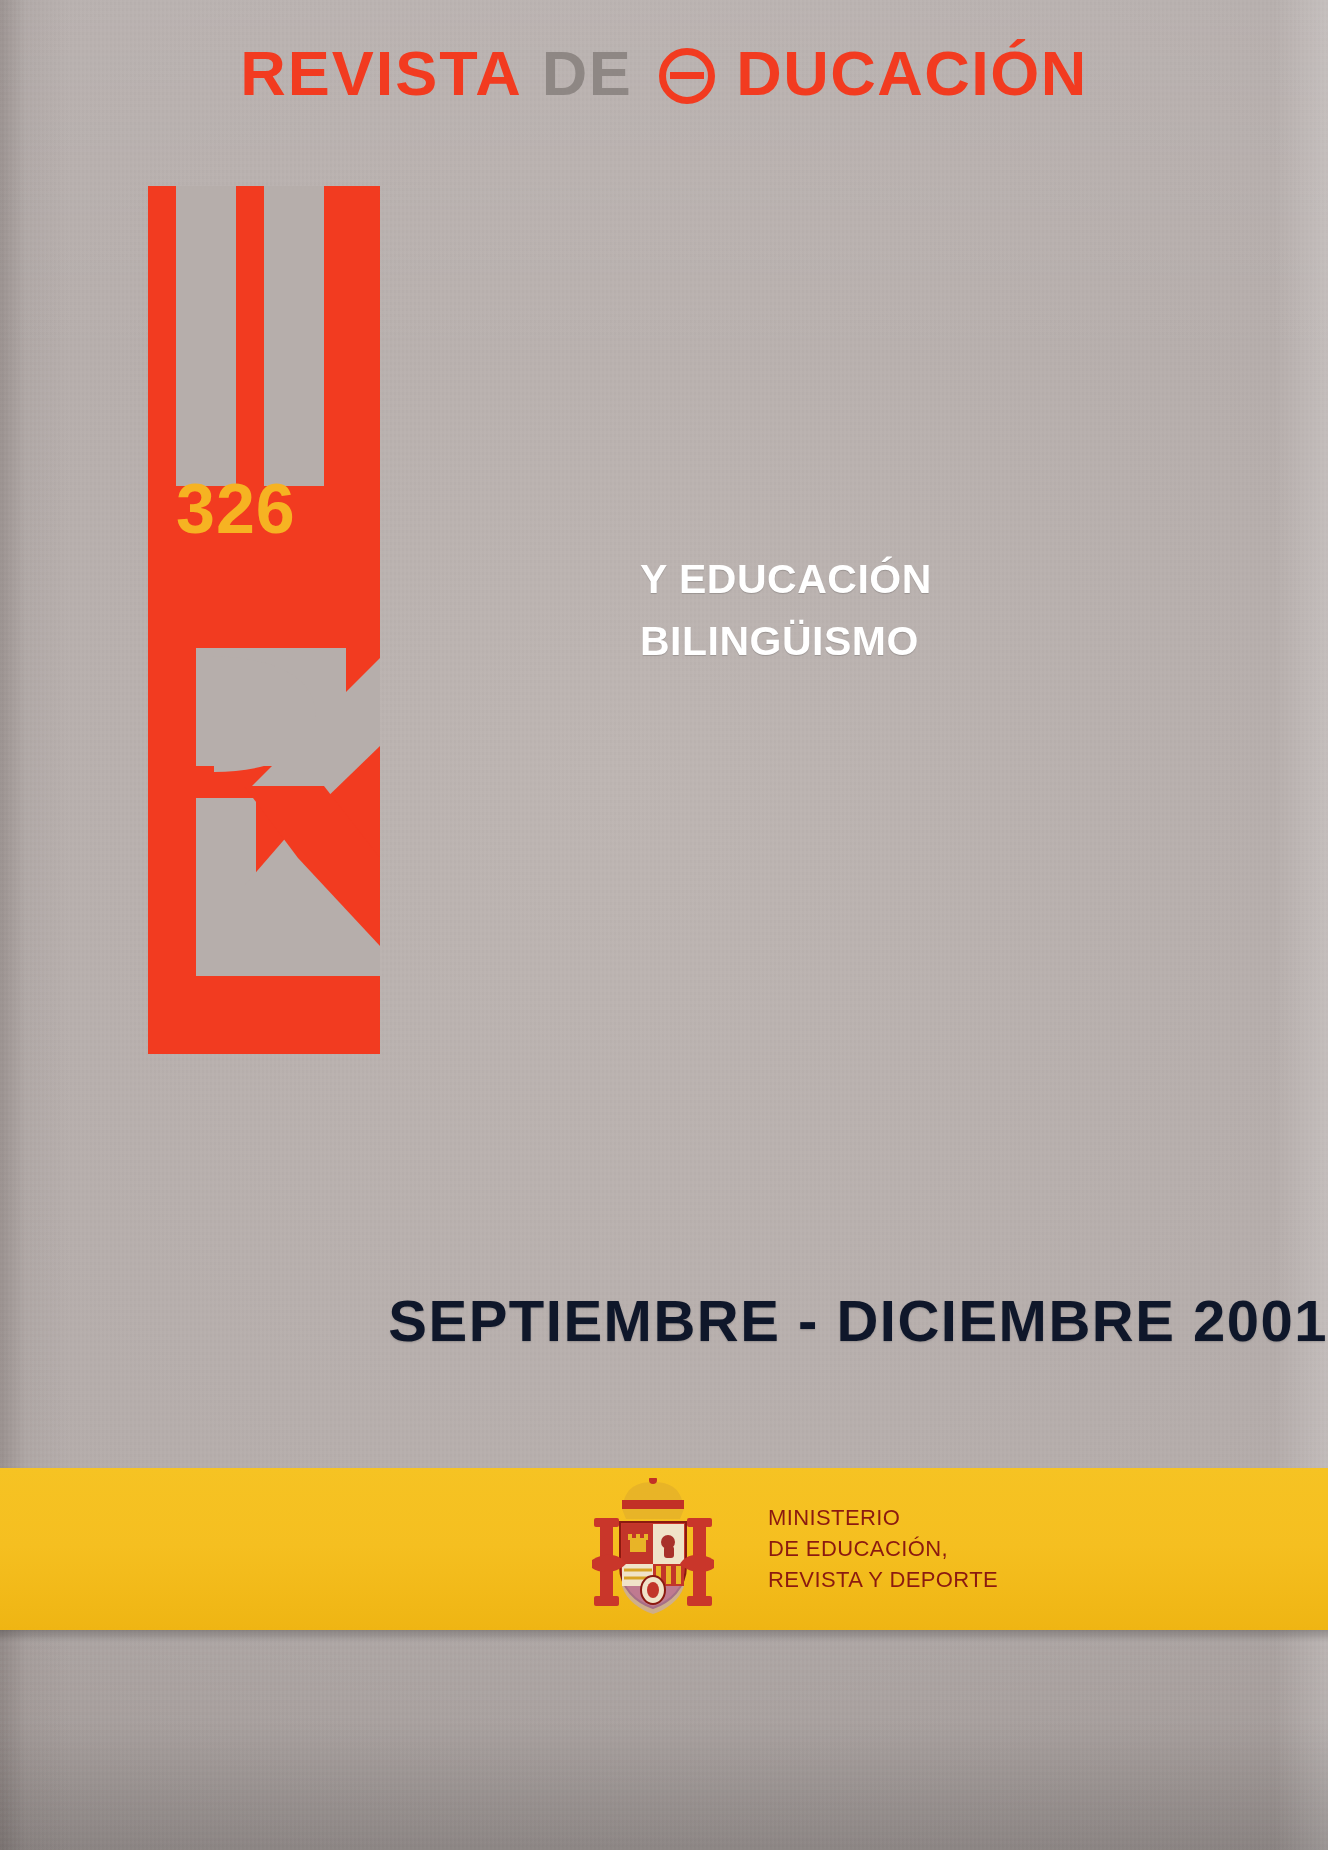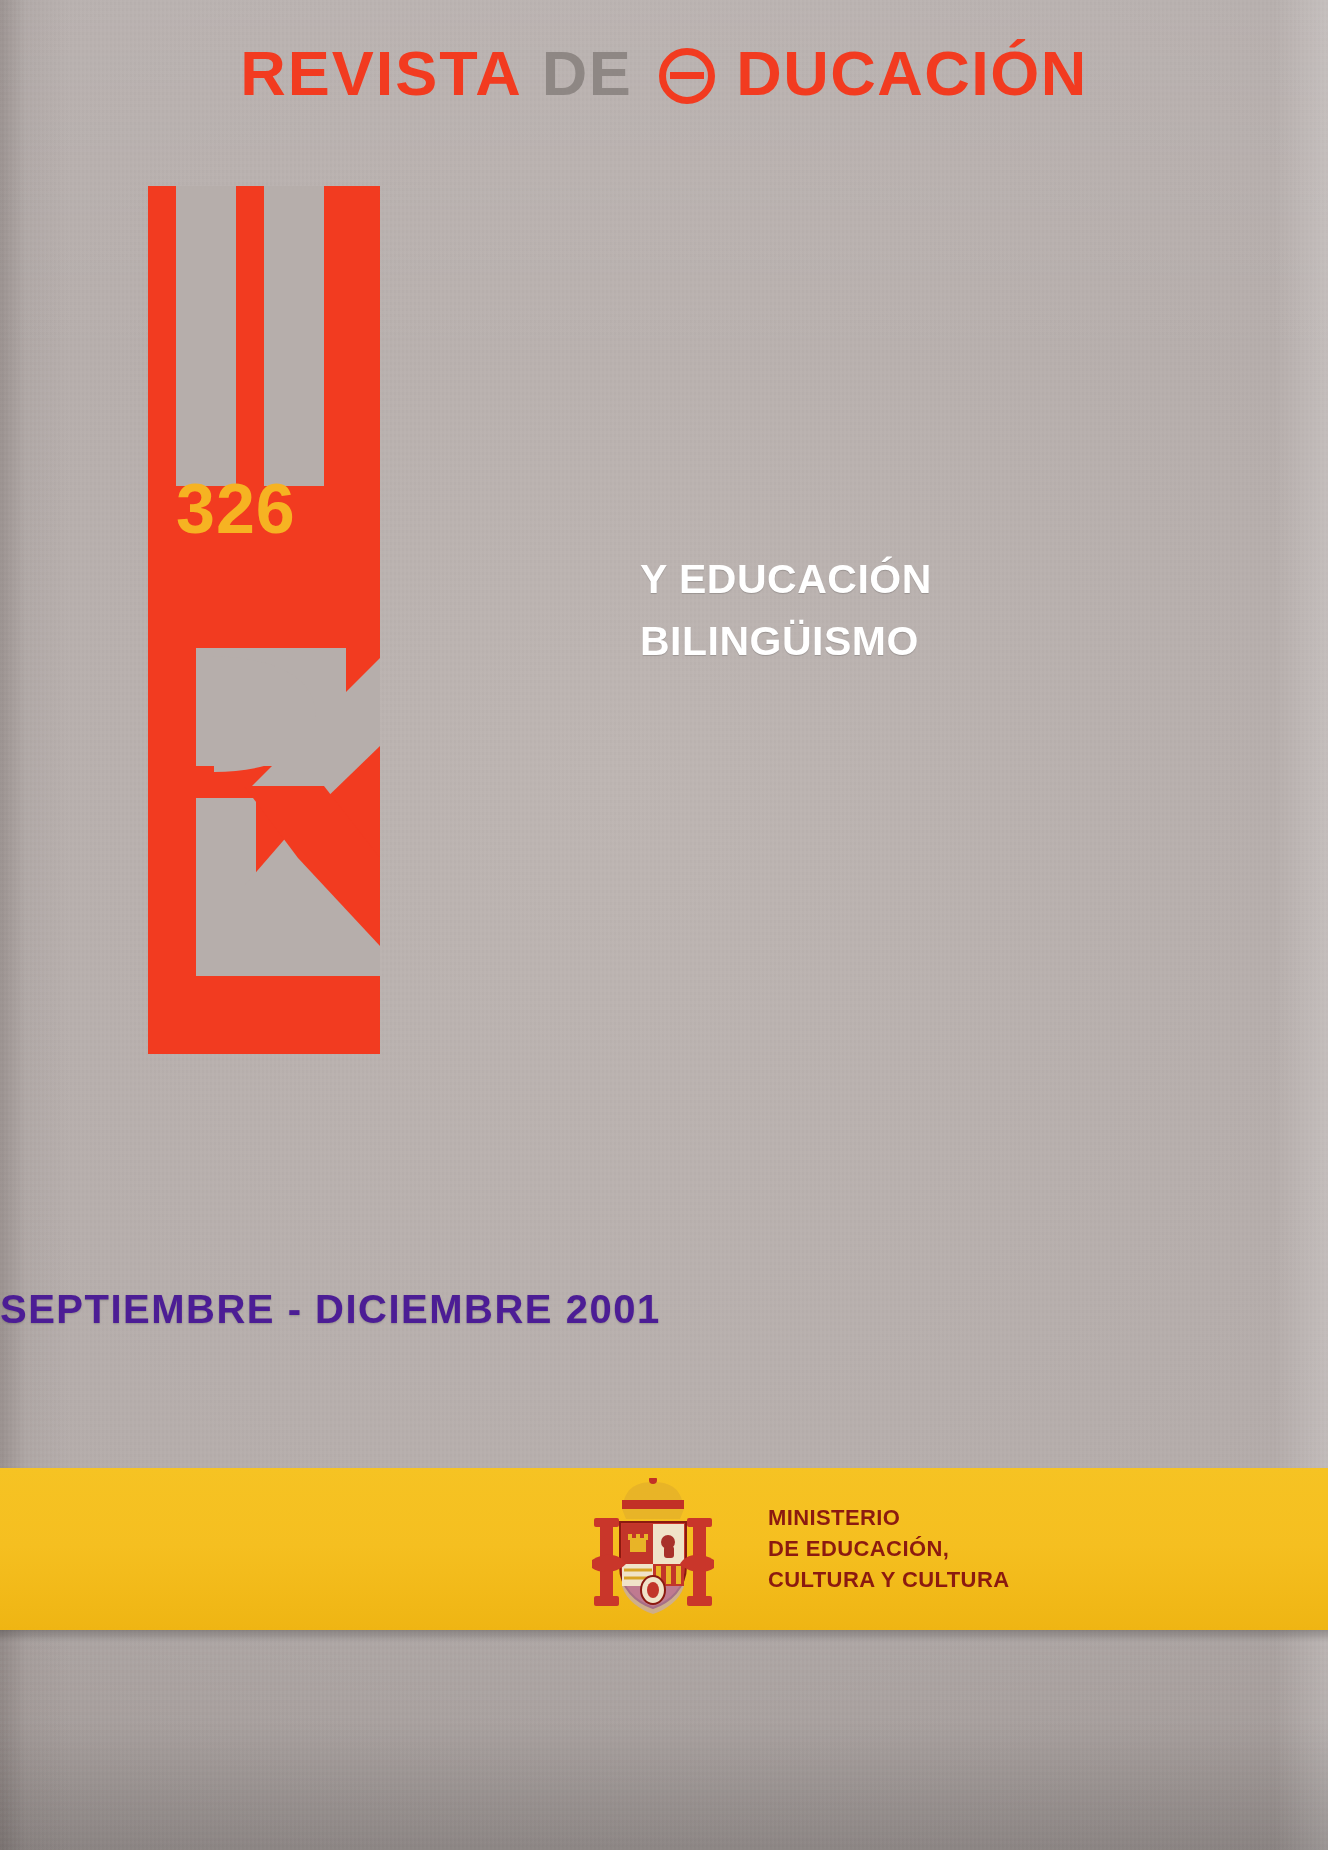--- a/index.html
+++ b/index.html
@@ -121,23 +121,23 @@
     letter-spacing: 0.5px;
     text-shadow: 0 1px 1px rgba(0,0,0,0.18);
   }
 
   
   .dateline {
     position: absolute;
     left: 0;
     top: 1287px;
     width: 100%;
-    text-align: left;
-    color: #4c1d95;
-    font-size: 40px;
+    text-align: right;
+    color: #0f172a;
+    font-size: 58px;
     font-weight: 700;
     letter-spacing: 1.5px;
     text-shadow: 0 1px 2px rgba(0,0,0,0.18);
     white-space: nowrap;
   }
 
   
   .band {
     position: absolute;
     left: 0;
@@ -153,21 +153,21 @@
     width: 100%;
     height: 12px;
     background: linear-gradient(180deg, rgba(0,0,0,0.22), rgba(0,0,0,0.0));
   }
   .ministry {
     position: absolute;
     left: 768px;
     top: 1502px;
     color: #8b1a10;
     font-size: 22px;
-    font-weight: 700;
+    font-weight: 400;
     line-height: 1.42;
     letter-spacing: 0.4px;
   }
 
   
   .crest {
     position: absolute;
     left: 578px;
     top: 1478px;
     width: 150px;
@@ -296,16 +296,16 @@
       <g fill="#c9362a">
         <path d="M14 82 C 30 72, 44 78, 48 86 C 38 96, 22 96, 14 90 Z"></path>
         <path d="M136 82 C 120 72, 106 78, 102 86 C 112 96, 128 96, 136 90 Z"></path>
       </g>
     </svg>
   </div>
 
   <div class="ministry">
     <div>MINISTERIO</div>
     <div>DE EDUCACIÓN,</div>
-    <div>CULTURA Y CULTURA</div>
+    <div>REVISTA Y DEPORTE</div>
   </div>
 
 </div>
 
 </body></html>

